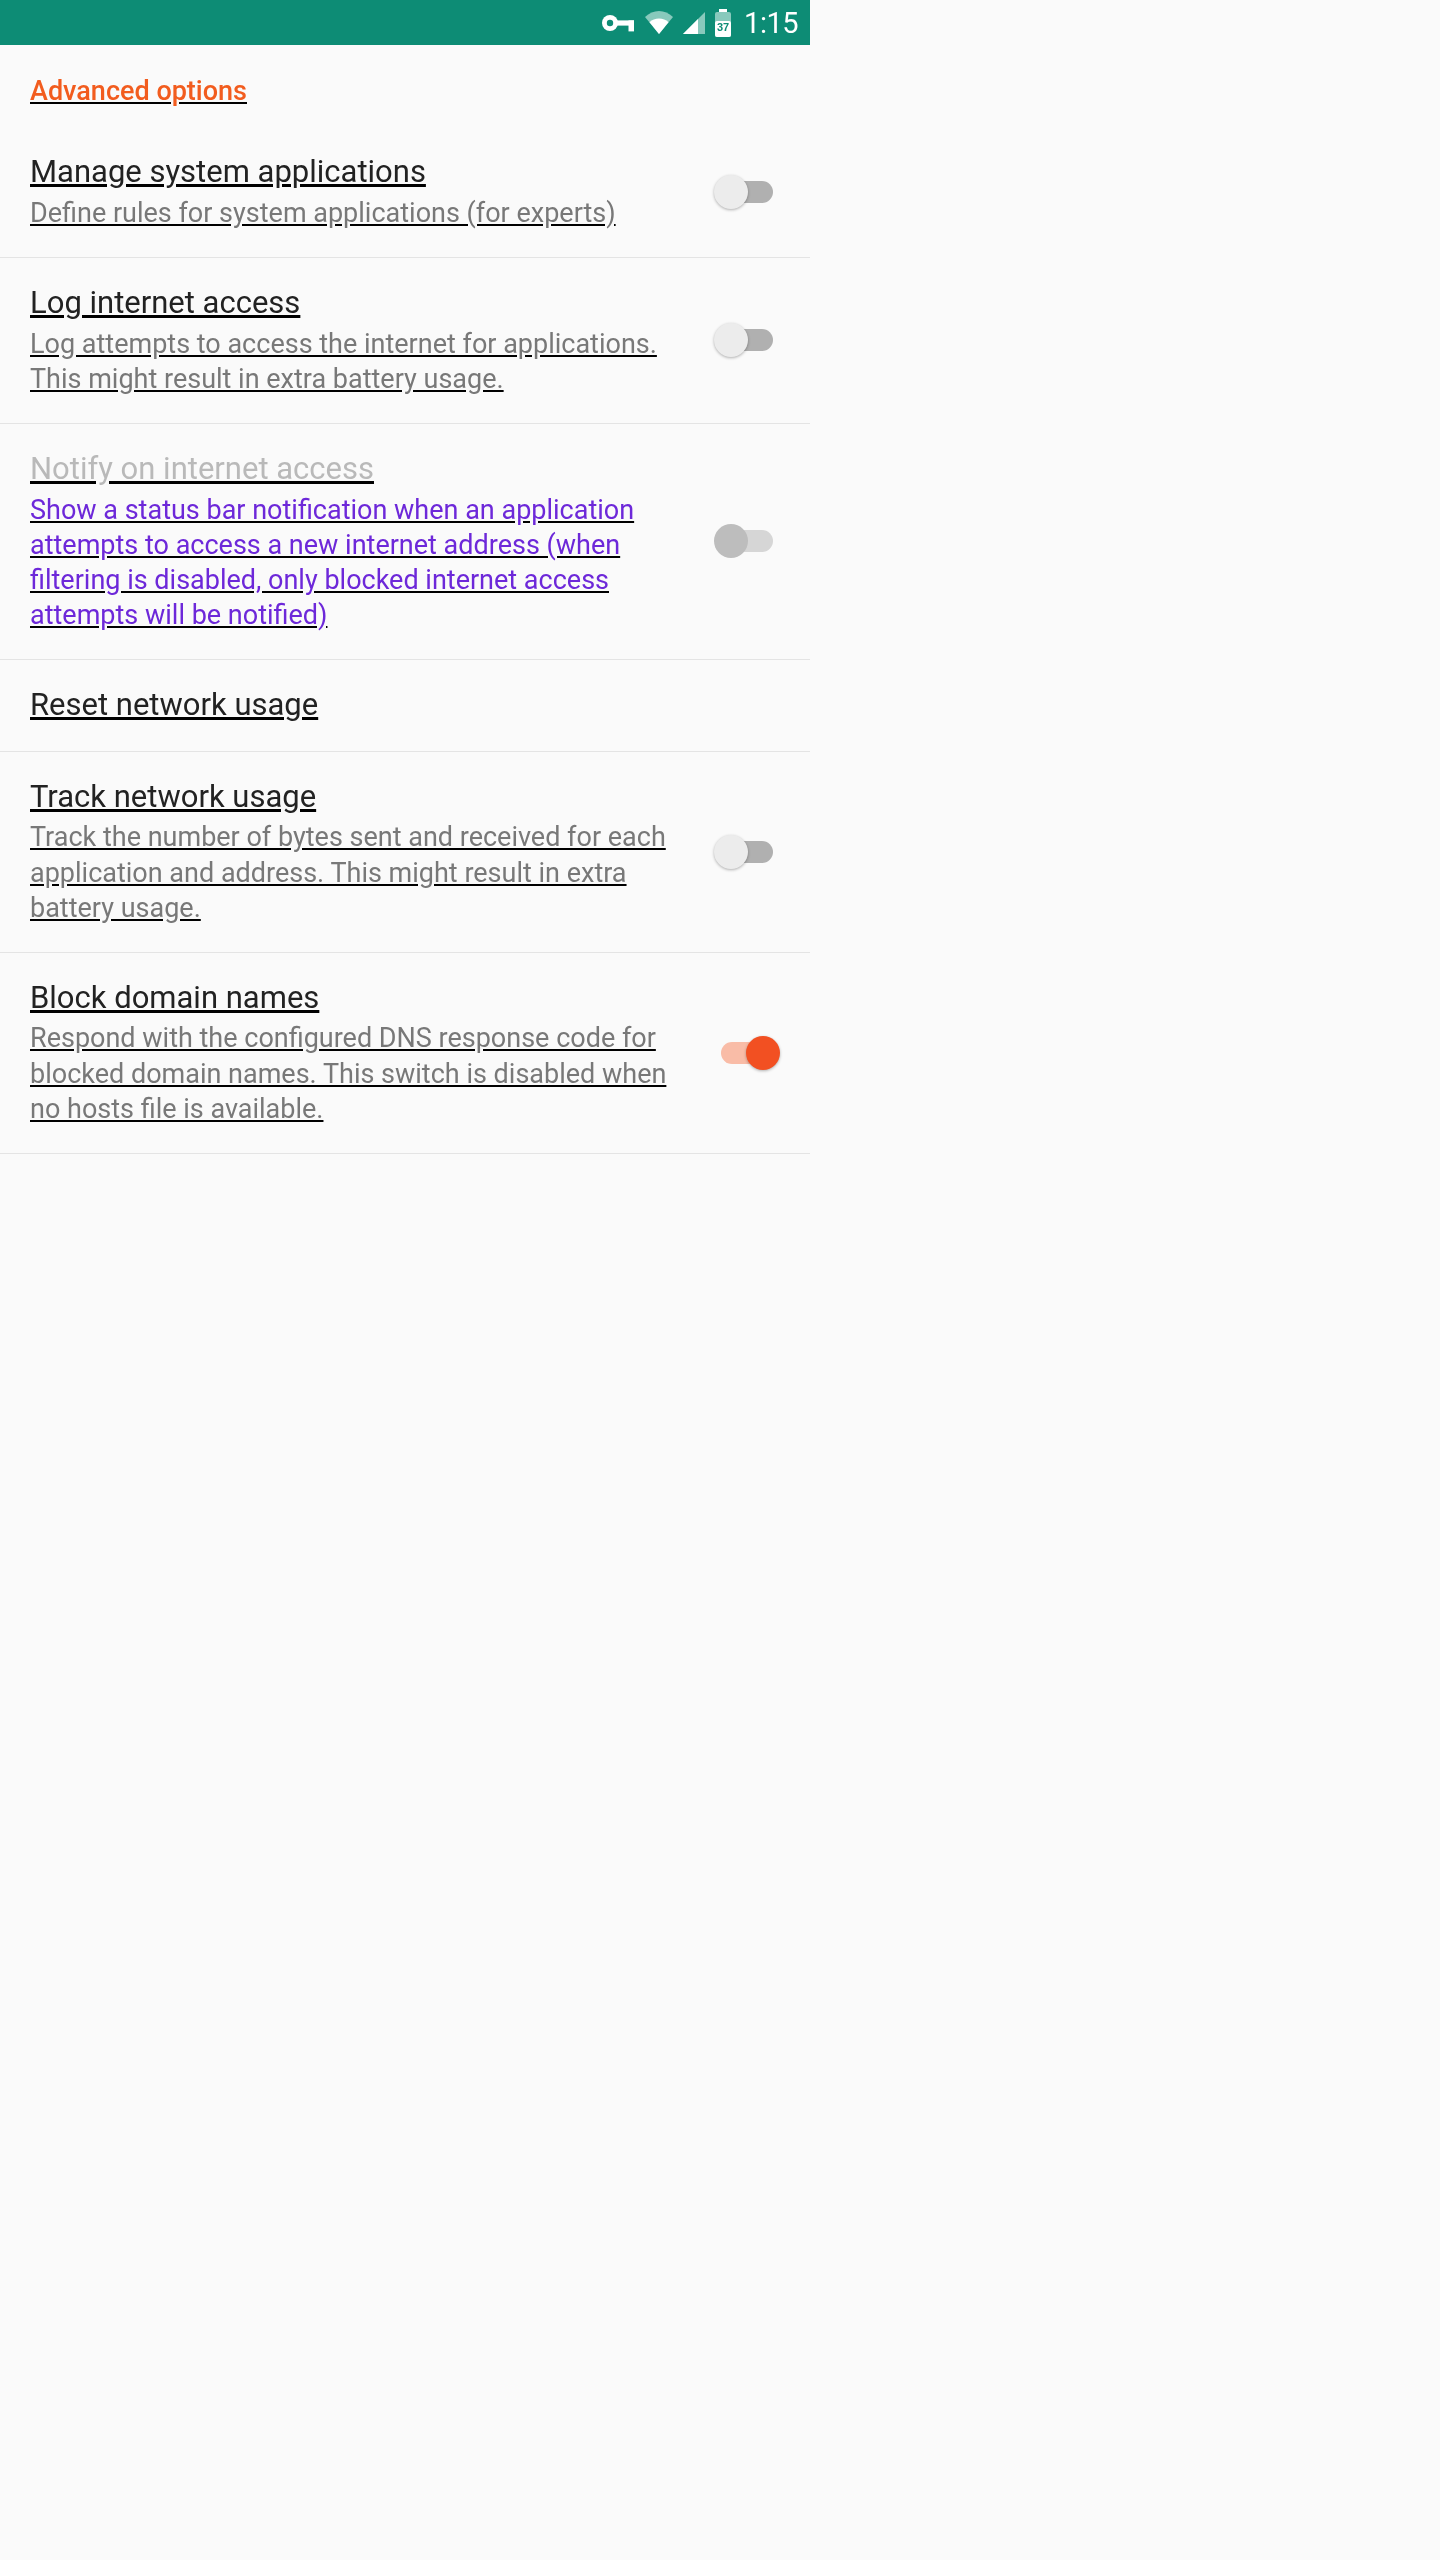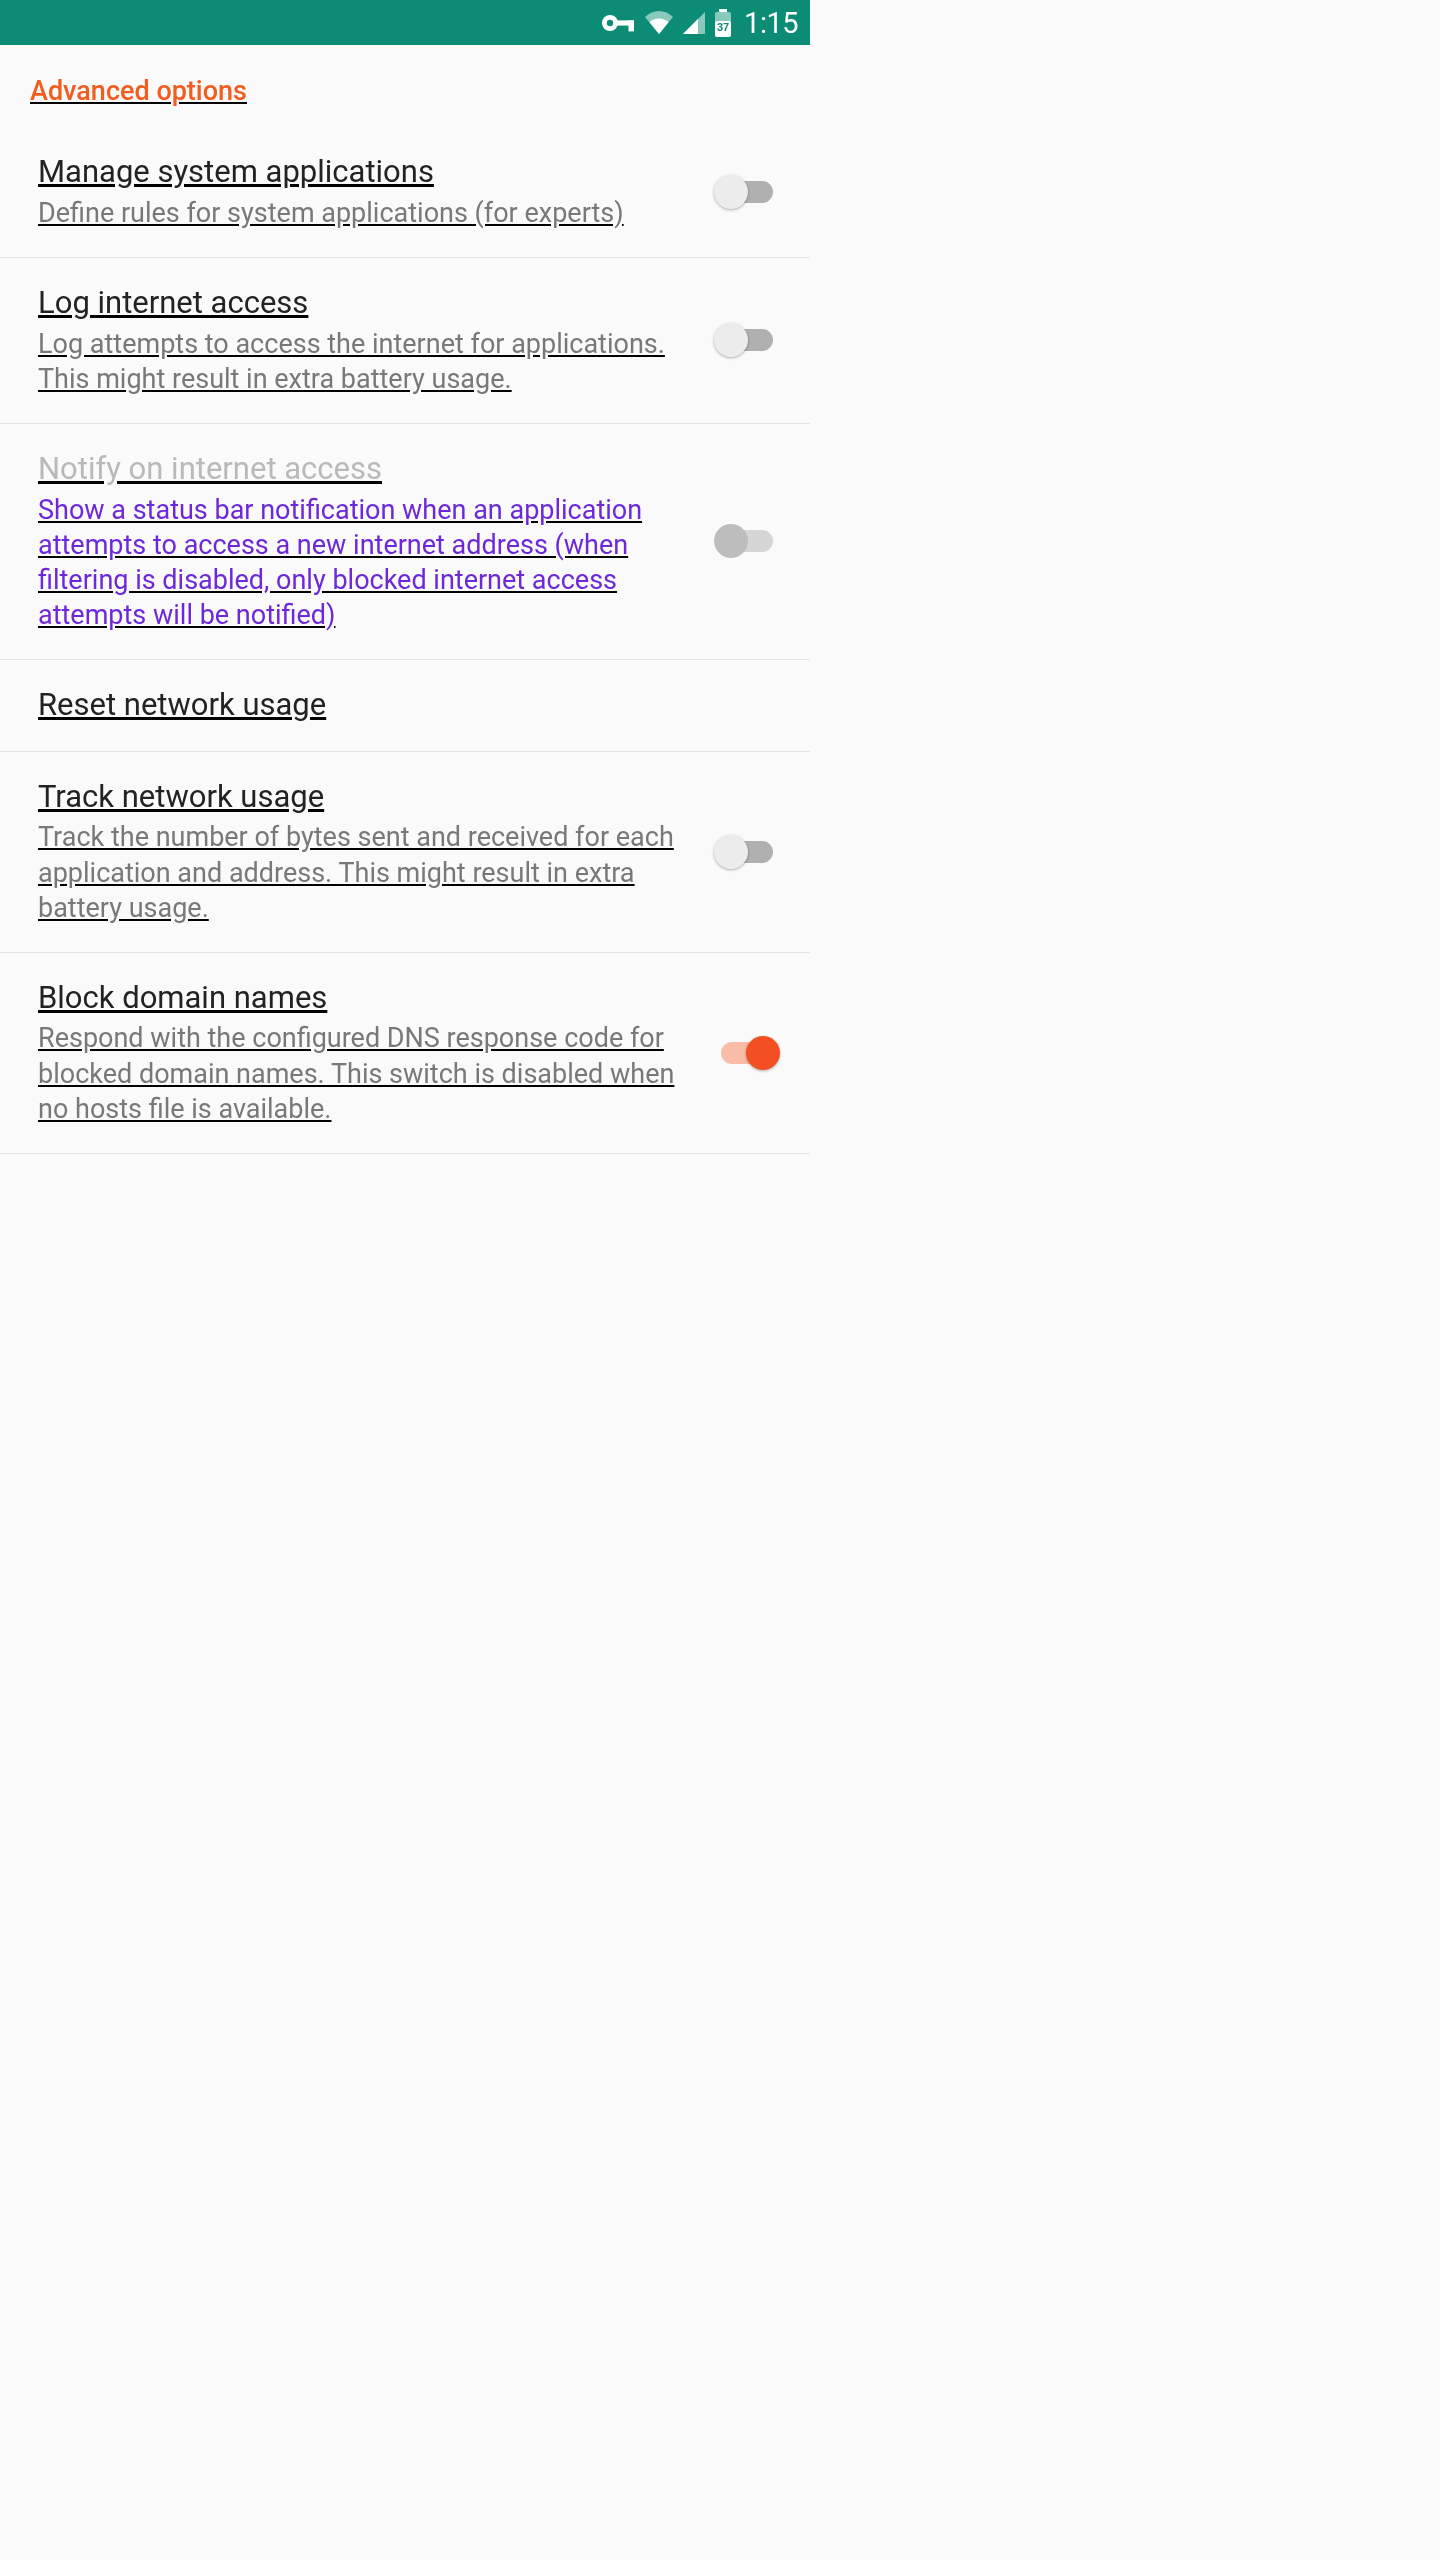--- a/index.html
+++ b/index.html
@@ -6,21 +6,21 @@
   html, body { width: 810px; height: 1440px; font-family: Roboto, "Helvetica Neue", Arial, sans-serif; background: #fafafa; overflow: hidden; }
   .status-bar { height: 45px; background: #0d8c75; display: flex; align-items: center; justify-content: flex-end; padding: 0 12px; gap: 8px; }
   .status-bar .icon { color: #fef9c3; display: inline-flex; align-items: center; text-decoration: underline; }
   .status-bar .time { color: #fff; font-size: 29px; font-weight: 400; letter-spacing: -0.5px; margin-left: 4px; }
   .content { width: 100%; text-decoration: underline; }
   .section-header { color: #f25c1e; font-size: 27px; font-weight: 500; padding: 30px 30px 20px 30px; }
   .row { display: flex; align-items: center; padding: 26px 30px 26px 30px; border-bottom: 1px solid #e4e4e4; background: #fafafa; }
   .row.selected { background: #e8e8e8; }
   .row.disabled .title { color: #b9b9b9; }
   .row.disabled .subtitle { color: #6d28d9; }
-  .row-text { flex: 1; padding-right: 20px; margin-left: 8px; }
+  .row-text { flex: 1; padding-right: 20px; }
   .title { font-size: 31px; color: #222; font-weight: 400; line-height: 1.25; }
   .subtitle { font-size: 27px; color: #787878; line-height: 1.3; margin-top: 4px; }
   .switch { width: 66px; height: 40px; position: relative; flex-shrink: 0; }
   .sw-track { position: absolute; top: 50%; left: 50%; transform: translate(-50%,-50%); width: 52px; height: 22px; border-radius: 11px; background: #b0b0b0; }
   .sw-knob { position: absolute; top: 50%; transform: translateY(-50%); width: 34px; height: 34px; border-radius: 50%; background: #ececec; box-shadow: 0 1px 3px rgba(0,0,0,0.3); left: 0; }
   .switch.on .sw-track { background: #f9bca7; }
   .switch.on .sw-knob { background: #f25022; left: auto; right: 0; }
   .switch.disabled .sw-track { background: #d6d6d6; }
   .switch.disabled .sw-knob { background: #bdbdbd; box-shadow: none; }
   svg { display: block; }

